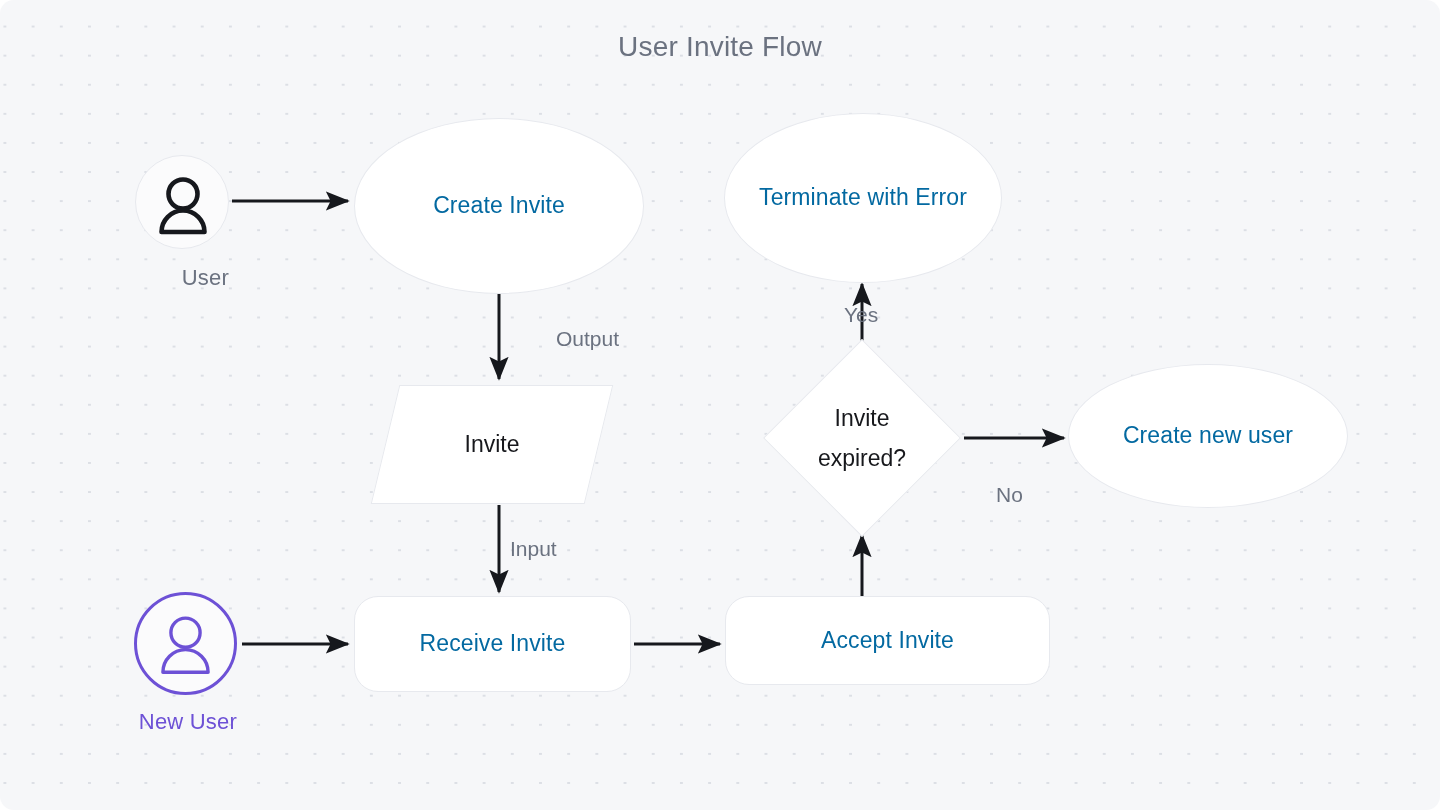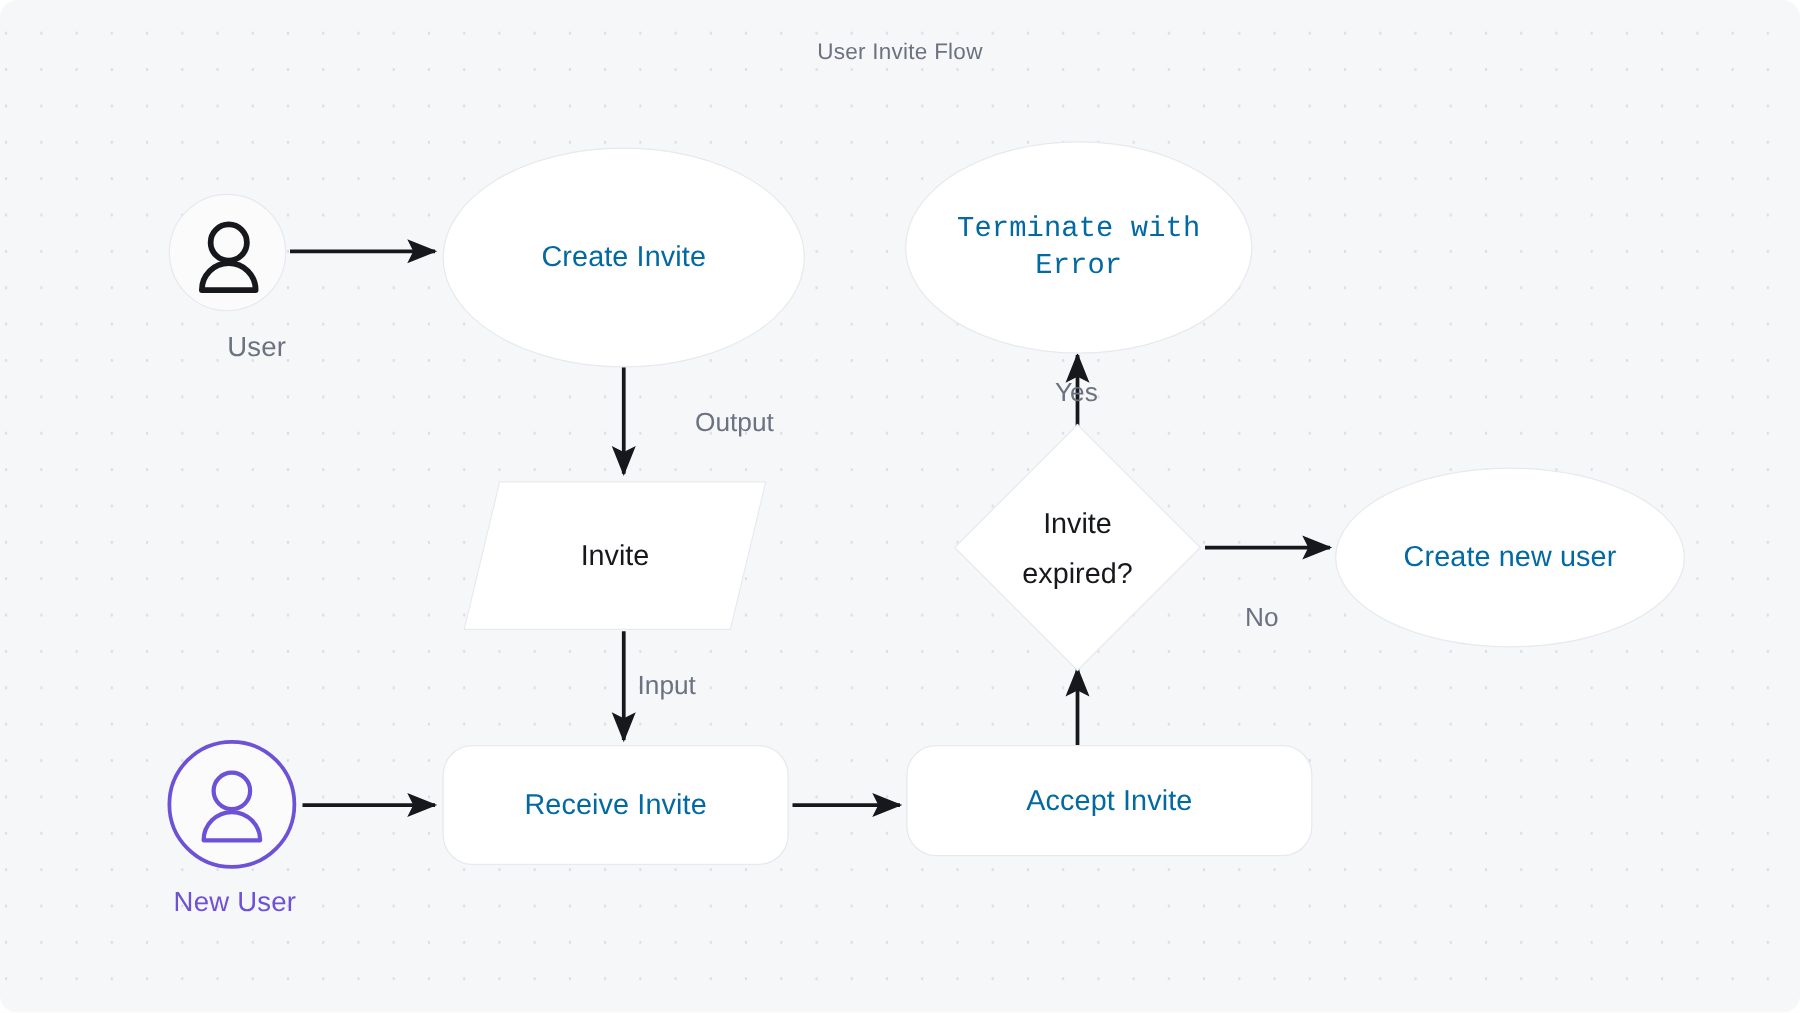--- a/index.html
+++ b/index.html
@@ -106,21 +106,21 @@
     font-size: 21px;
     white-space: nowrap;
   }
   #title {
     position: absolute;
     top: 31px;
     left: 0;
     width: 100%;
     text-align: center;
     color: #6b7280;
-    font-size: 18px;
+    font-size: 28px;
     letter-spacing: 0.2px;
   }
 </style>
 </head>
 <body>
 
 <div id="canvas">
 
   <div id="title">User Invite Flow</div>
 
@@ -164,25 +164,25 @@
         <path d="M27.5 82 A24 24 0 0 1 75.5 82 Z" fill="none" stroke="#6d51d6" stroke-width="3.6" stroke-linejoin="round"></path>
       </svg>
     </div>
     <div class="actor-label" style="top:117px; color:#6d51d6;">New User</div>
   </div>
 
   <div class="node ellipse" style="left:354px; top:118px; width:290px; height:176px;">
     <span>Create Invite</span>
   </div>
 
-  <div class="node ellipse" style="left:724px; top:113px; width:278px; height:170px;font-family:Liberation Mono, monospace;">
+  <div class="node ellipse" style="left:724px; top:113px; width:278px; height:170px;">
     <span>Terminate with Error</span>
   </div>
 
-  <div class="node ellipse" style="left:1068px; top:374px; width:280px; height:144px;text-align:center;">
+  <div class="node ellipse" style="left:1068px; top:364px; width:280px; height:144px;text-align:center;">
     <span>Create new user</span>
   </div>
 
   <div class="para-wrap" style="left:385px; top:385px; width:214px; height:119px;">
     <div class="para-shape"></div>
     <div class="para-label">Invite</div>
   </div>
 
   <div class="node rounded-rect" style="left:354px; top:596px; width:277px; height:96px;">
     <span>Receive Invite</span>

